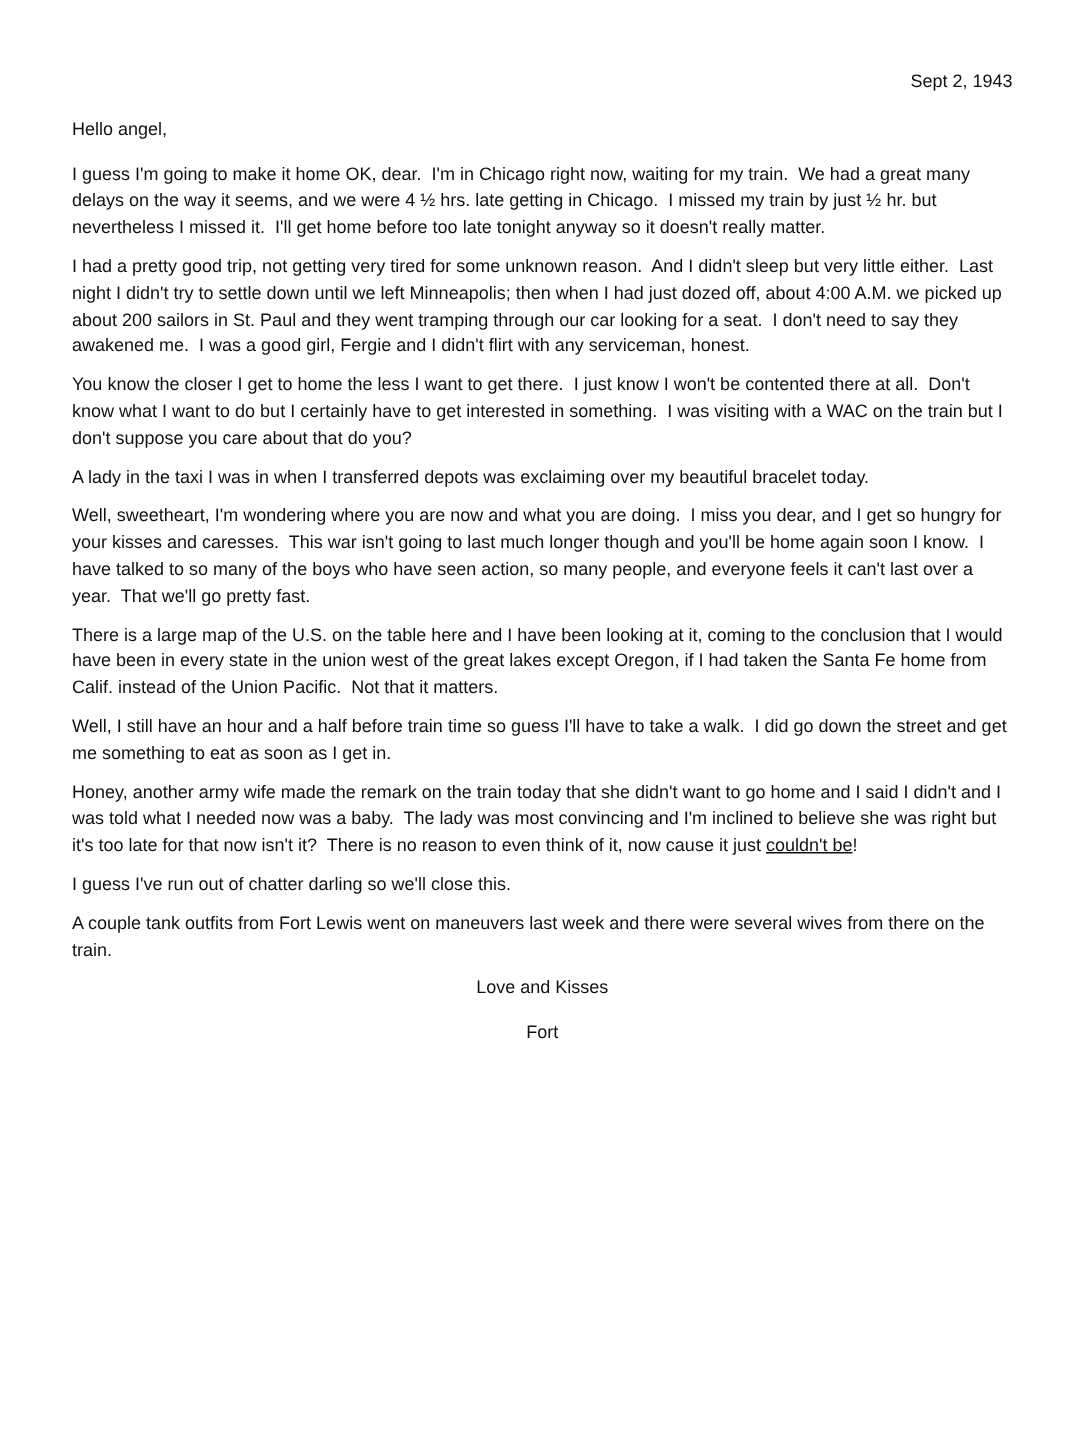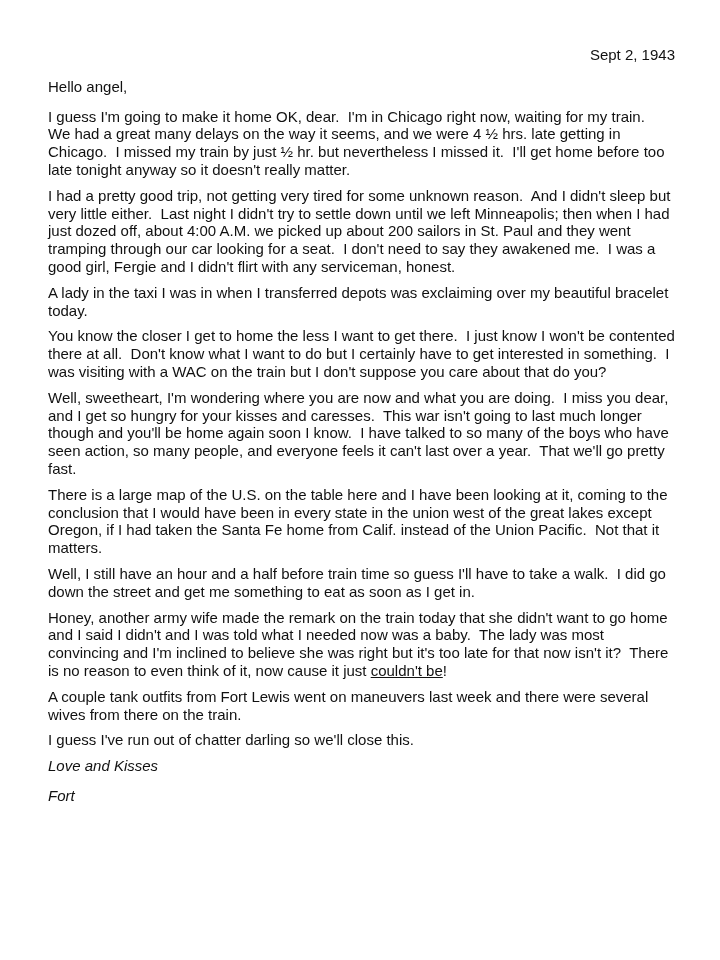--- a/index.html
+++ b/index.html
@@ -7,60 +7,60 @@
     padding: 0;
     background: #ffffff;
   }
   .page {
     box-sizing: border-box;
     width: 720px;
     height: 960px;
     padding: 46px 45px 0 48px;
     background: #ffffff;
     font-family: "Liberation Sans", "DejaVu Sans", sans-serif;
-    font-size: 15px;
+    font-size: 12px;
     line-height: 17.8px;
     color: #111111;
     overflow: hidden;
   }
   .page p {
     margin: 0 0 8px 0;
     white-space: pre-wrap;
   }
   p.date-line {
     text-align: right;
     margin-bottom: 14px;
   }
   p.salutation {
     margin-bottom: 12px;
     margin-top: 11px;
   }
   p.centered {
+    text-align: center;
     margin-bottom: 12px;
-    font-style: italic;
   }
   .underline {
     text-decoration: underline;
   }
 </style>
 </head>
 <body>
 
 <div class="page">
   <p class="date-line">Sept 2, 1943</p>
   <p class="salutation">Hello angel,</p>
 
   <p>I guess I'm going to make it home OK, dear.  I'm in Chicago right now, waiting for my train.  We had a great many delays on the way it seems, and we were 4 ½ hrs. late getting in Chicago.  I missed my train by just ½ hr. but nevertheless I missed it.  I'll get home before too late tonight anyway so it doesn't really matter.</p>
   <p>I had a pretty good trip, not getting very tired for some unknown reason.  And I didn't sleep but very little either.  Last night I didn't try to settle down until we left Minneapolis; then when I had just dozed off, about 4:00 A.M. we picked up about 200 sailors in St. Paul and they went tramping through our car looking for a seat.  I don't need to say they awakened me.  I was a good girl, Fergie and I didn't flirt with any serviceman, honest.</p>
+  <p>You know the closer I get to home the less I want to get there.  I just know I won't be contented there at all.  Don't know what I want to do but I certainly have to get interested in something.  I was visiting with a WAC on the train but I don't suppose you care about that do you?</p>
   <p>A lady in the taxi I was in when I transferred depots was exclaiming over my beautiful bracelet today.</p>
-  <p>You know the closer I get to home the less I want to get there.  I just know I won't be contented there at all.  Don't know what I want to do but I certainly have to get interested in something.  I was visiting with a WAC on the train but I don't suppose you care about that do you?</p>
   <p>Well, sweetheart, I'm wondering where you are now and what you are doing.  I miss you dear, and I get so hungry for your kisses and caresses.  This war isn't going to last much longer though and you'll be home again soon I know.  I have talked to so many of the boys who have seen action, so many people, and everyone feels it can't last over a year.  That we'll go pretty fast.</p>
   <p>There is a large map of the U.S. on the table here and I have been looking at it, coming to the conclusion that I would have been in every state in the union west of the great lakes except Oregon, if I had taken the Santa Fe home from Calif. instead of the Union Pacific.  Not that it matters.</p>
   <p>Well, I still have an hour and a half before train time so guess I'll have to take a walk.  I did go down the street and get me something to eat as soon as I get in.</p>
 
   <p><span>Honey, another army wife made the remark on the train today that she didn't want to go home and I said I didn't and I was told what I needed now was a baby.  The lady was most convincing and I'm inclined to believe she was right but it's too late for that now isn't it?  There is no reason to even think of it, now cause it just </span><span class="underline">couldn't be</span><span>!</span></p>
 
+  <p>I guess I've run out of chatter darling so we'll close this.</p>
   <p>A couple tank outfits from Fort Lewis went on maneuvers last week and there were several wives from there on the train.</p>
-  <p>I guess I've run out of chatter darling so we'll close this.</p>
 
   <p class="centered">Love and Kisses</p>
   <p class="centered">Fort</p>
 </div>
 
 </body></html>

